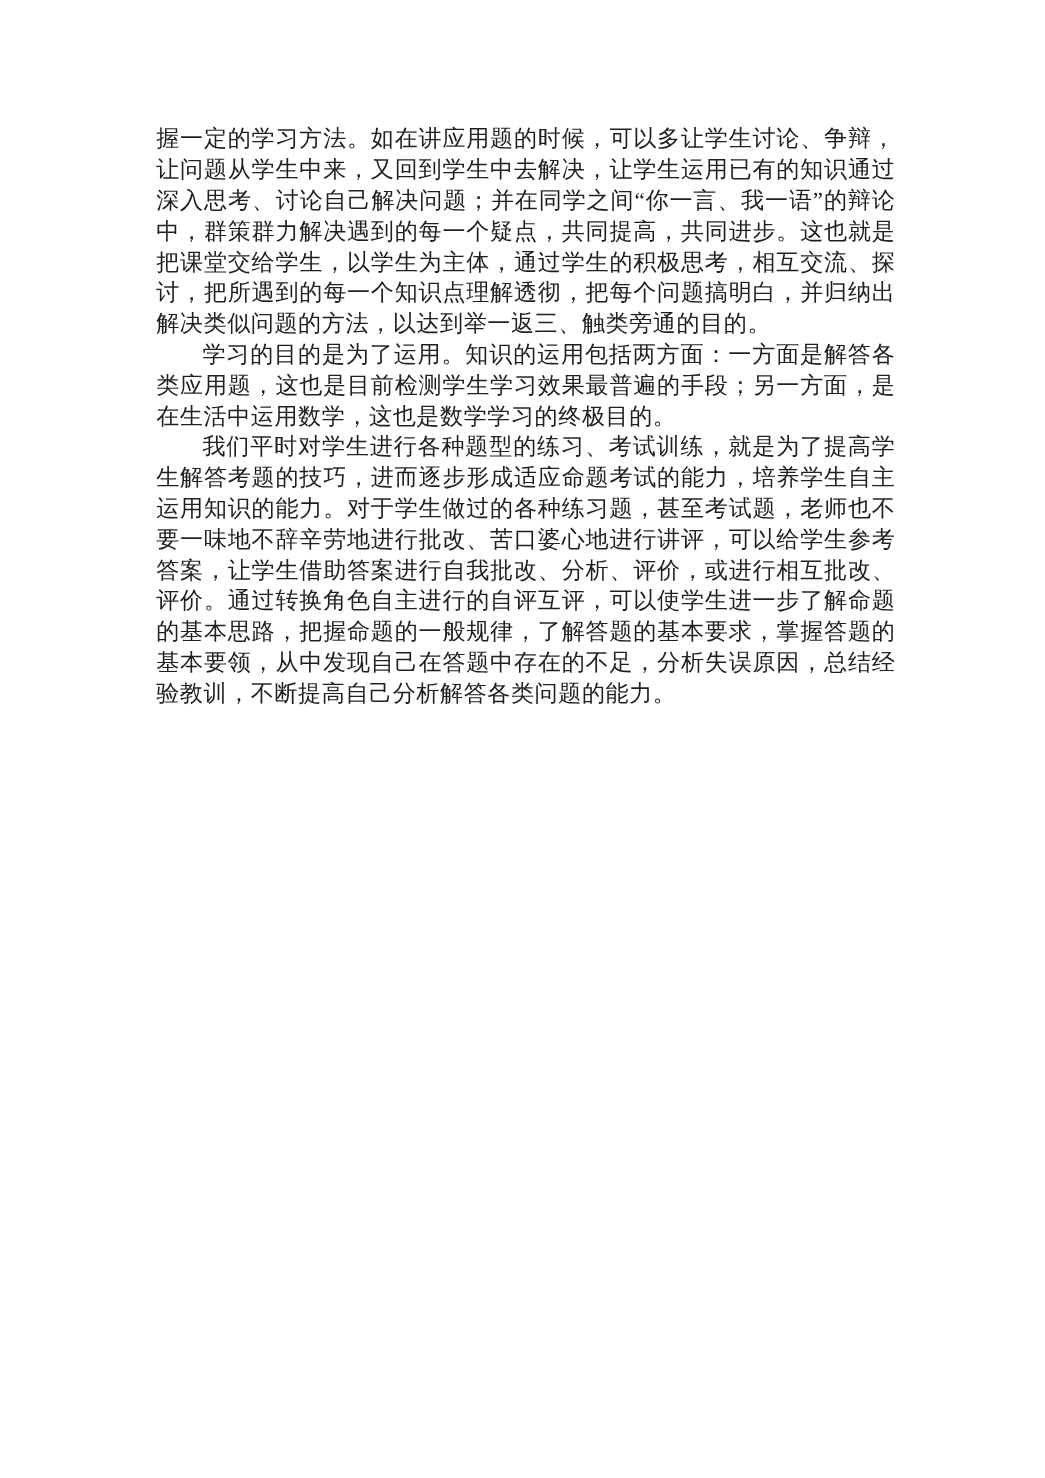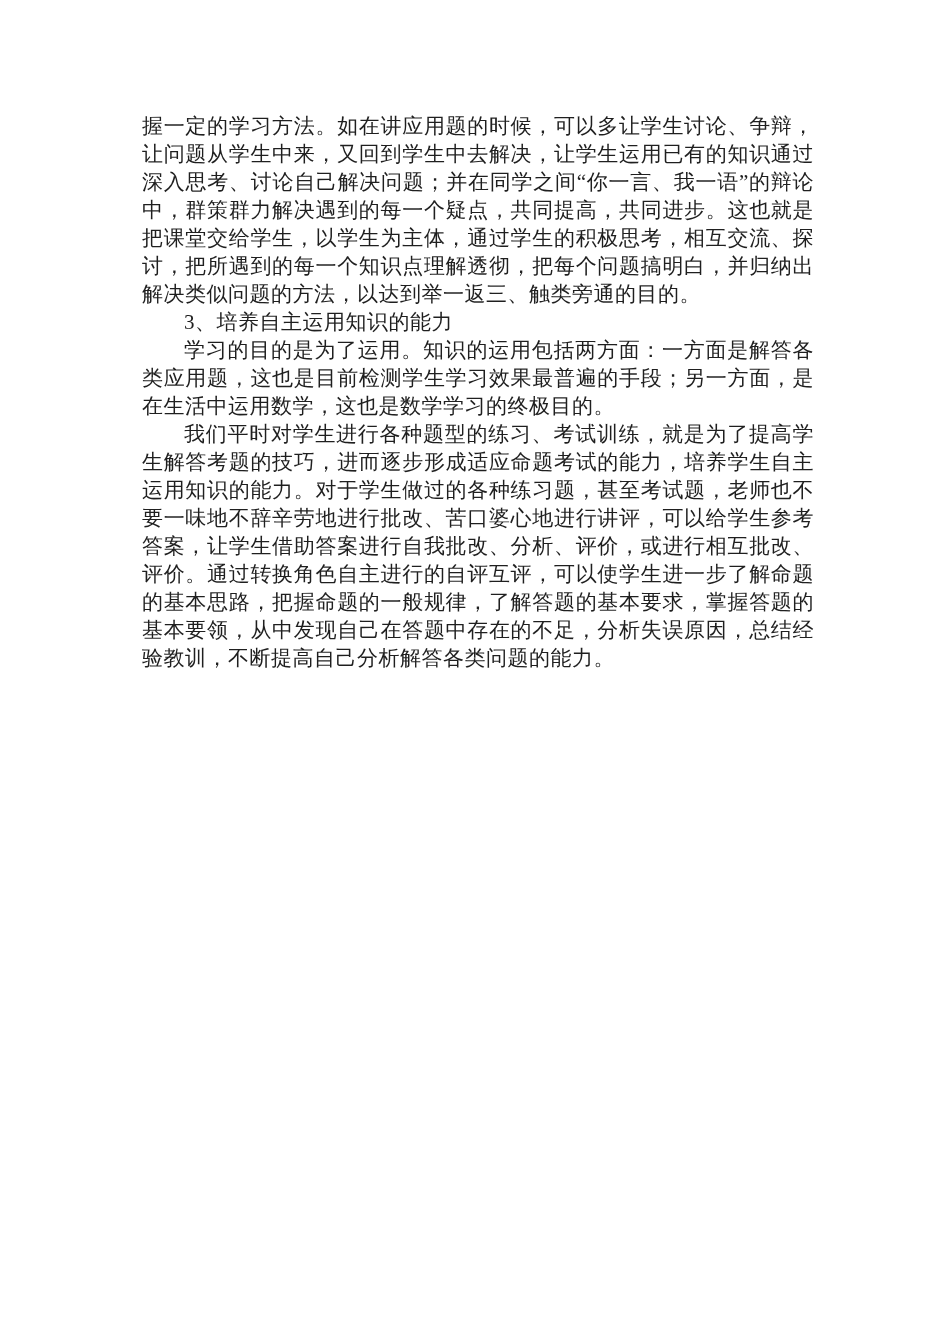--- a/index.html
+++ b/index.html
@@ -44,17 +44,16 @@
   .page-content p.no-indent {
     text-indent: 0;
   }
 </style>
 </head>
 <body>
 
 <div class="page">
   <div class="page-content">
     <p class="no-indent">握一定的学习方法。如在讲应用题的时候，可以多让学生讨论、争辩，让问题从学生中来，又回到学生中去解决，让学生运用已有的知识通过深入思考、讨论自己解决问题；并在同学之间“你一言、我一语”的辩论中，群策群力解决遇到的每一个疑点，共同提高，共同进步。这也就是把课堂交给学生，以学生为主体，通过学生的积极思考，相互交流、探讨，把所遇到的每一个知识点理解透彻，把每个问题搞明白，并归纳出解决类似问题的方法，以达到举一返三、触类旁通的目的。</p>
-    <p class="indent">3、培养自主运用知识的能力</p>
     <p class="indent">学习的目的是为了运用。知识的运用包括两方面：一方面是解答各类应用题，这也是目前检测学生学习效果最普遍的手段；另一方面，是在生活中运用数学，这也是数学学习的终极目的。</p>
     <p class="indent">我们平时对学生进行各种题型的练习、考试训练，就是为了提高学生解答考题的技巧，进而逐步形成适应命题考试的能力，培养学生自主运用知识的能力。对于学生做过的各种练习题，甚至考试题，老师也不要一味地不辞辛劳地进行批改、苦口婆心地进行讲评，可以给学生参考答案，让学生借助答案进行自我批改、分析、评价，或进行相互批改、评价。通过转换角色自主进行的自评互评，可以使学生进一步了解命题的基本思路，把握命题的一般规律，了解答题的基本要求，掌握答题的基本要领，从中发现自己在答题中存在的不足，分析失误原因，总结经验教训，不断提高自己分析解答各类问题的能力。</p>
   </div>
 </div>
 
 </body></html>

